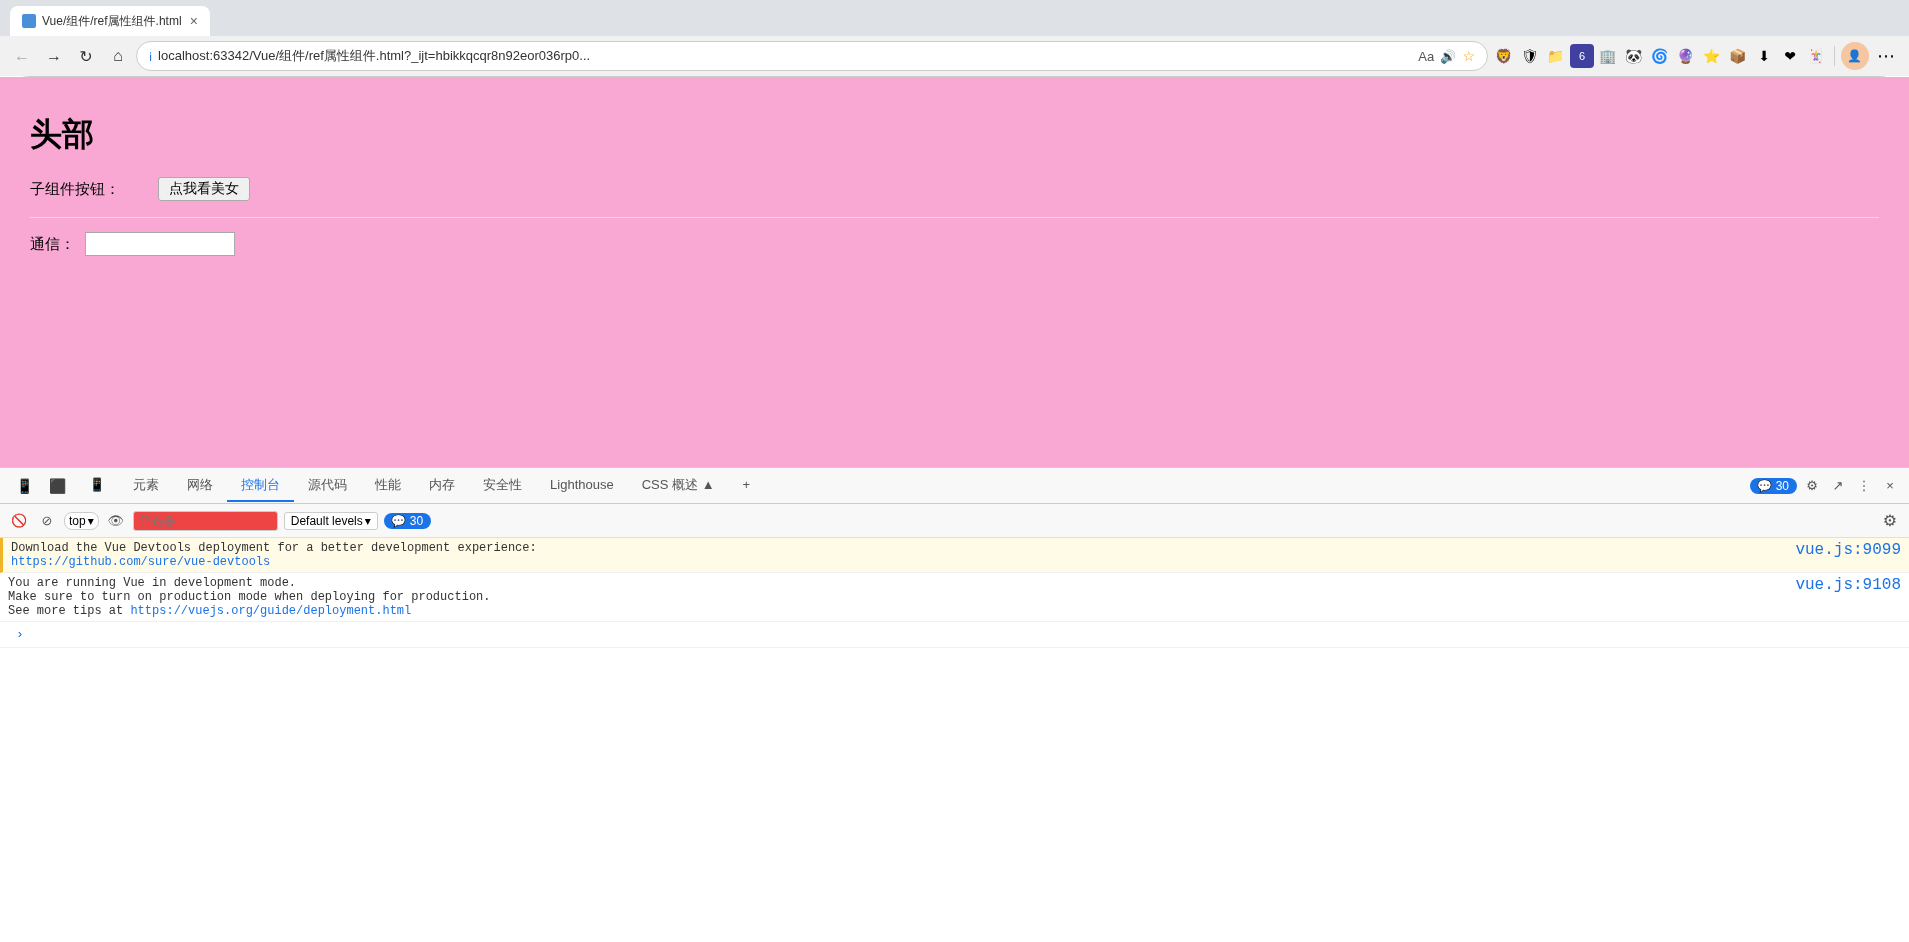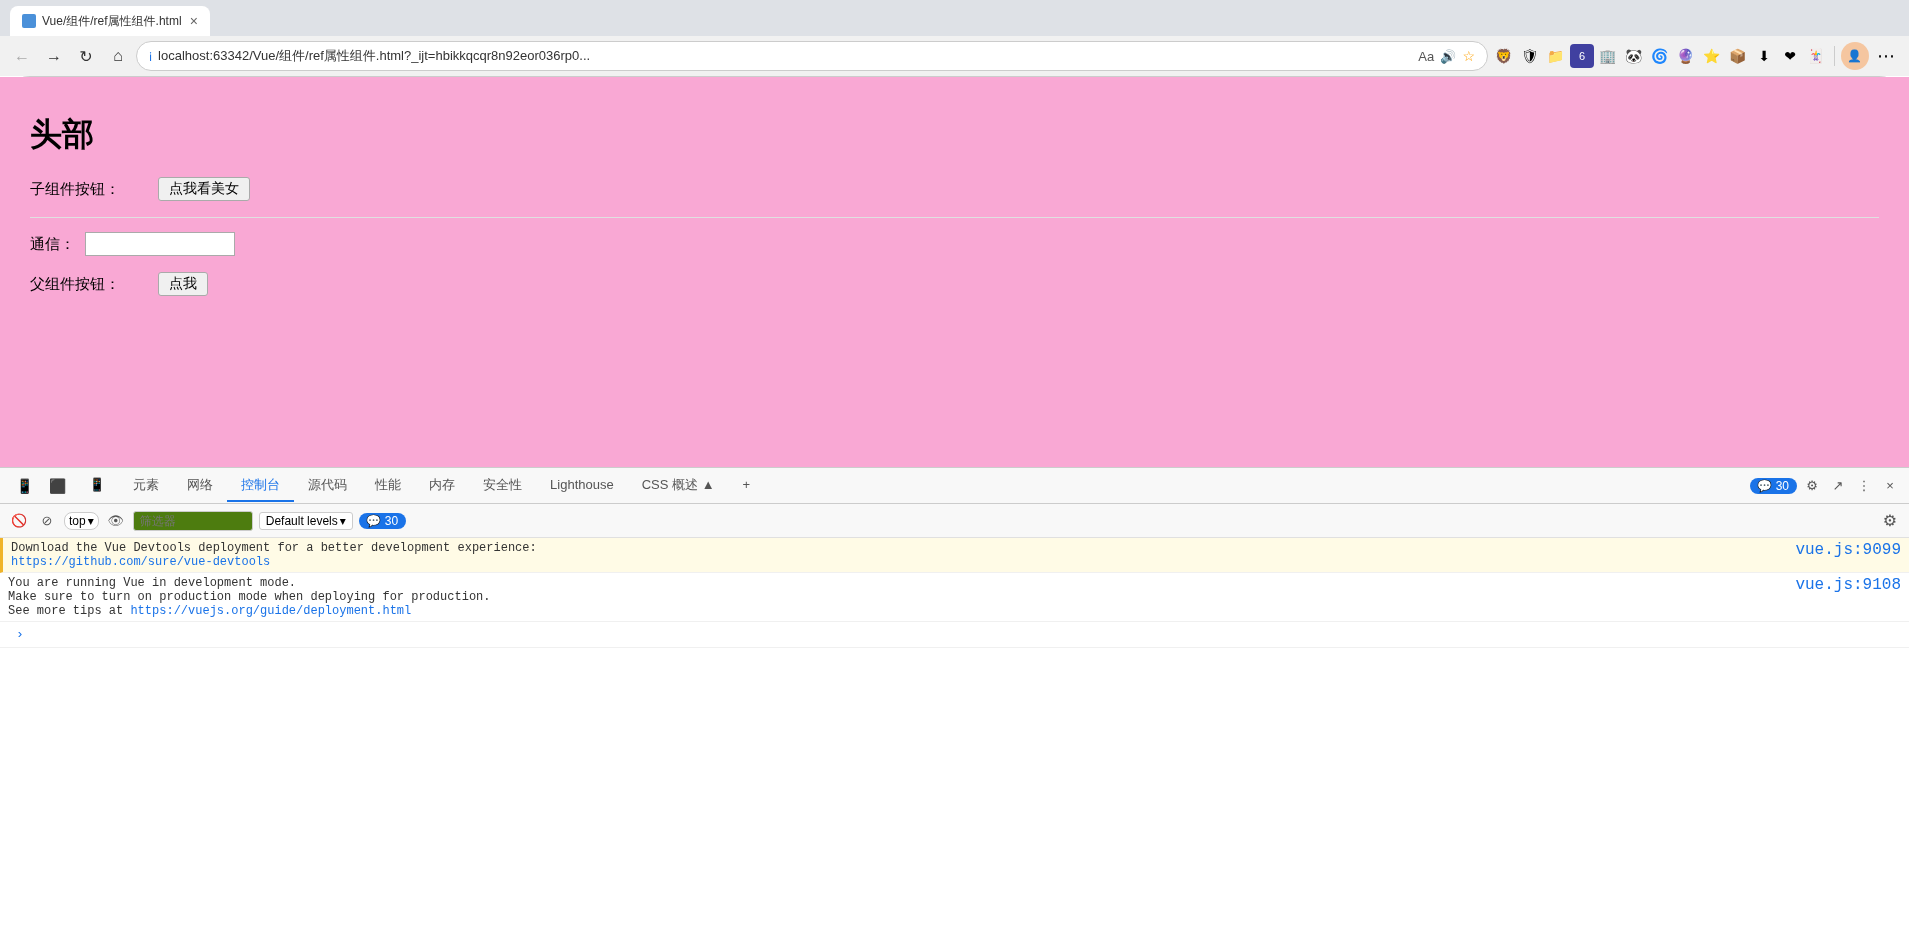--- a/index.html
+++ b/index.html
@@ -264,22 +264,22 @@
       padding: 1px 4px;
       font-size: 12px;
       cursor: pointer;
       gap: 2px;
     }
     .filter-input {
       border: 1px solid #ccc;
       border-radius: 3px;
       padding: 2px 6px;
       font-size: 12px;
-      width: 120px;
-      background: #4d7c0f;
+      width: 145px;
+      background: #ef4444;
     }
     .default-levels {
       display: flex;
       align-items: center;
       border: 1px solid #ccc;
       border-radius: 3px;
       background: #fff;
       padding: 1px 6px;
       font-size: 12px;
       cursor: pointer;
@@ -400,24 +400,20 @@
     <button class="component-btn">点我看美女</button>
   </div>
 
   <hr class="divider-line">
 
   <div class="comm-row">
     <label>通信：</label>
     <input class="comm-input" type="text" style="">
   </div>
 
-  <div class="component-row">
-    <label>父组件按钮：</label>
-    <button class="component-btn">点我</button>
-  </div>
 </div>
 
 <div class="devtools">
 
   <div class="devtools-tabs">
     <div class="devtools-tab-icon">📱</div>
     <div class="devtools-tab-icon">⬛</div>
     <div class="devtools-tab">
       <span>📱</span>
     </div>

